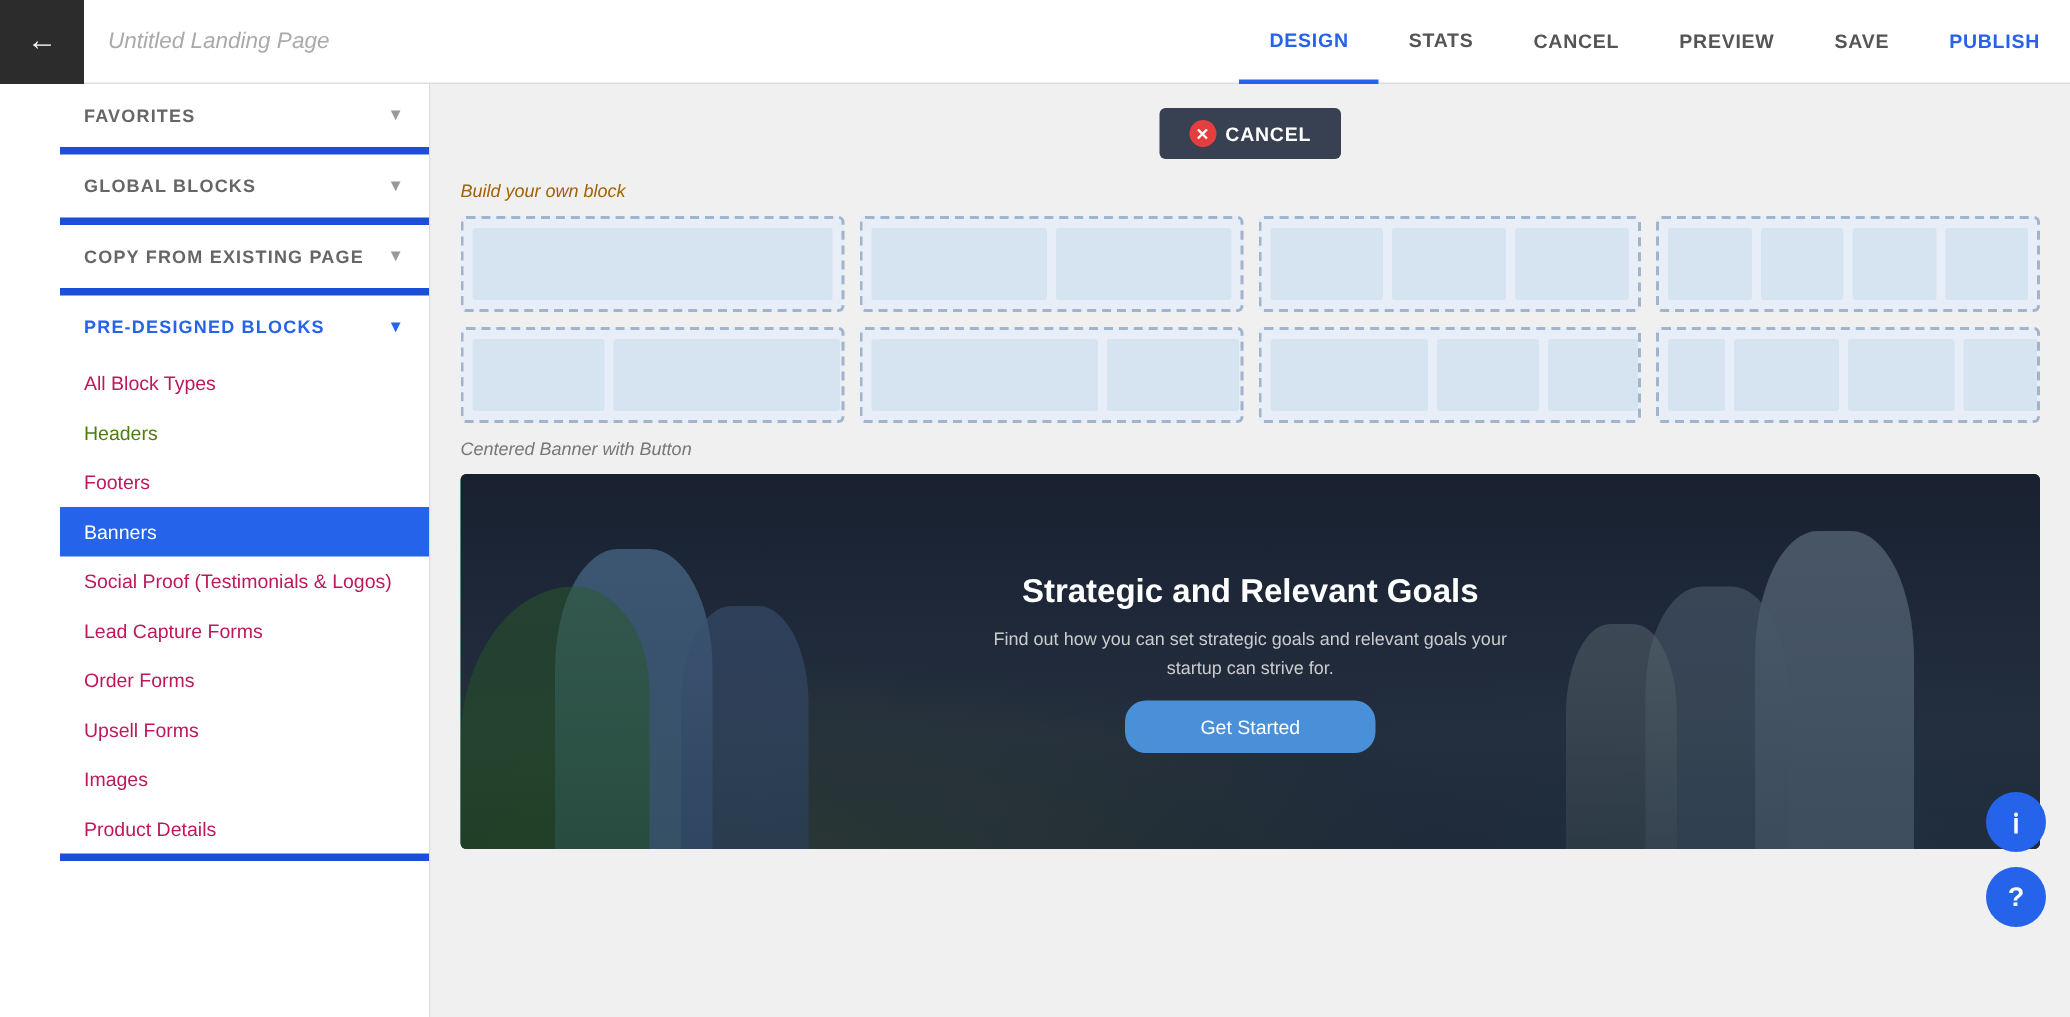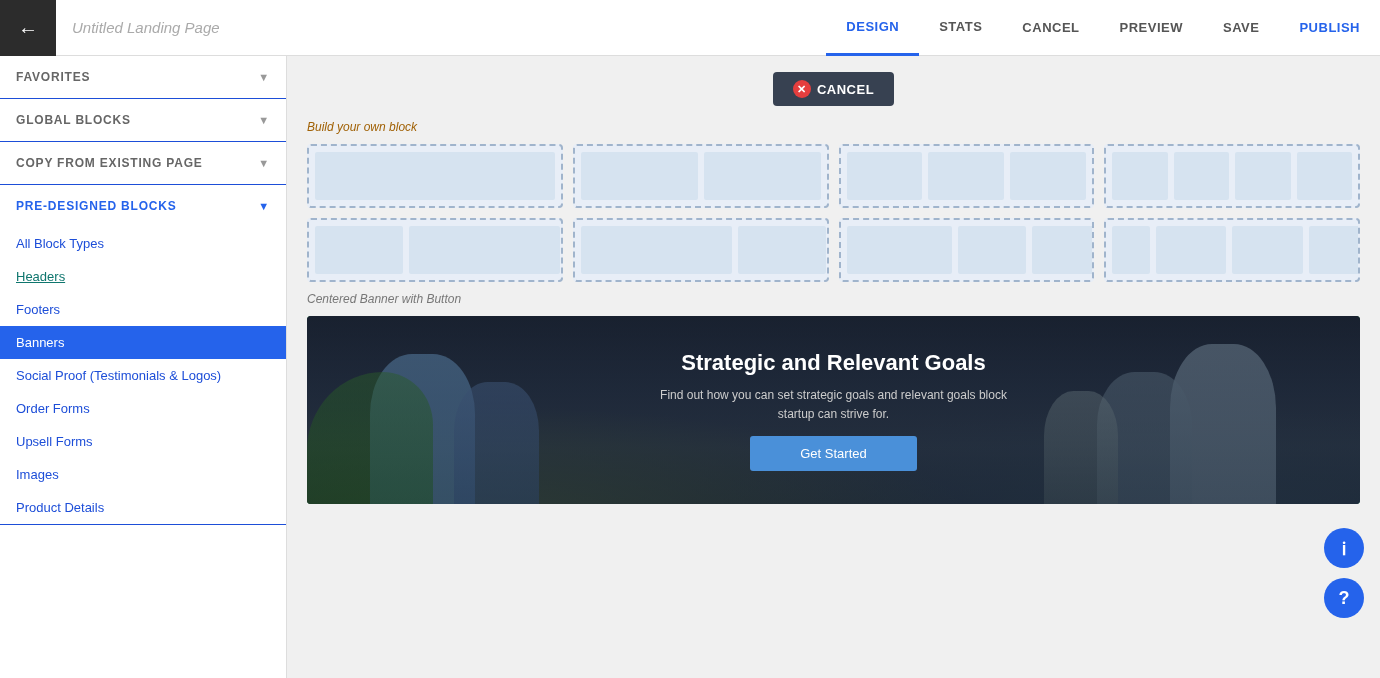--- a/index.html
+++ b/index.html
@@ -44,43 +44,44 @@
     .main-body {
       display: flex; flex: 1; overflow: hidden; position: relative;
     }
 
     
     .sidebar {
       width: 287px; background: #fff; border-right: 1px solid #ddd;
       flex-shrink: 0; overflow-y: auto; display: flex; flex-direction: column;
     }
     .sidebar-section {
-      border-bottom: 1px solid #1d4ed8;
+      border-bottom: 5px solid #1d4ed8;
+      margin-left: 40px;
     }
     .sidebar-section-header {
       display: flex; align-items: center; justify-content: space-between;
       padding: 14px 16px; font-size: 12px; font-weight: 700;
       color: #666; text-transform: uppercase; letter-spacing: 0.8px;
       cursor: pointer; user-select: none;
     }
     .sidebar-section-header.active-section {
       color: #2563eb;
       text-align: center;
     }
     .chevron { font-size: 11px; color: #999; }
     .chevron.down { transform: rotate(0deg); }
 
     .sidebar-item {
-      padding: 9px 16px 9px 16px; font-size: 13px; color: #1d4ed8;
+      padding: 9px 16px 9px 16px; font-size: 13px; color: #be185d;
       cursor: pointer; display: flex; align-items: center;
     }
     .sidebar-item.active {
       background: #2563eb; color: #fff;
     }
-    .sidebar-item.header-item { color: #0f766e; font-weight: 500; text-decoration: underline; }
+    .sidebar-item.header-item { color: #4d7c0f; font-weight: 500; }
 
     
     .content-area {
       flex: 1; overflow-y: auto; padding: 16px 20px 20px 20px;
       position: relative;
     }
 
     
     .build-section-label {
       font-size: 12px; color: #a16207; margin-bottom: 10px; font-style: italic;
@@ -111,21 +112,21 @@
 
     
     .block-4col .block-col { flex: 1; }
 
     .banner-label {
       font-size: 12px; color: #777; margin-bottom: 10px; margin-top: 4px; font-style: italic;
     }
 
     .banner-preview {
       border-radius: 4px; overflow: hidden; position: relative;
-      height: 188px; background: #15803d;
+      height: 250px; background: #15803d;
     }
     .banner-img-overlay {
       position: absolute; inset: 0;
       background: linear-gradient(rgba(20,25,40,0.55), rgba(20,25,40,0.65));
     }
     
     .banner-scene {
       position: absolute; inset: 0;
       background:
         radial-gradient(ellipse at 15% 110%, #5a7a4a 0%, transparent 40%),
@@ -139,21 +140,21 @@
     .banner-title {
       font-size: 22px; font-weight: 700; color: #fff; text-align: center;
       line-height: 1.3;
     }
     .banner-subtitle {
       font-size: 12px; color: #ccc; text-align: center; max-width: 380px;
       line-height: 1.6;
     }
     .banner-btn {
       background: #4a90d9; color: #fff; padding: 10px 50px;
-      border-radius: 3px; font-size: 13px; cursor: pointer;
+      border-radius: 14px; font-size: 13px; cursor: pointer;
       margin-top: 4px;
     }
 
     
     .fab-container {
       position: fixed; right: 16px; bottom: 60px; display: flex; flex-direction: column; gap: 10px; z-index: 100;
     }
     .fab {
       width: 40px; height: 40px; border-radius: 50%; display: flex; align-items: center;
       justify-content: center; cursor: pointer; font-size: 18px; color: #fff; font-weight: bold;
@@ -208,20 +209,21 @@
       <div class="sidebar-section-header active-section">
         <span>PRE-DESIGNED BLOCKS</span>
         <span class="chevron down" style="color:#2563eb;">▼</span>
       </div>
 
       <div class="sidebar-item">All Block Types</div>
       <div class="sidebar-item header-item">Headers</div>
       <div class="sidebar-item">Footers</div>
       <div class="sidebar-item active">Banners</div>
       <div class="sidebar-item">Social Proof (Testimonials &amp; Logos)</div>
+      <div class="sidebar-item">Lead Capture Forms</div>
       <div class="sidebar-item">Order Forms</div>
       <div class="sidebar-item">Upsell Forms</div>
       <div class="sidebar-item">Images</div>
       <div class="sidebar-item">Product Details</div>
     </div>
 
   </aside>
 
   <div class="content-area">
 
@@ -298,21 +300,21 @@
 
         <div style="position:absolute;bottom:0;right:8%;width:10%;height:85%;background:linear-gradient(180deg,#5a6a7a 0%,#4a5a6a 100%);border-radius:40% 40% 0 0;opacity:0.7;"></div>
         <div style="position:absolute;bottom:0;right:16%;width:9%;height:70%;background:linear-gradient(180deg,#4a5a6a 0%,#3a4a5a 100%);border-radius:40% 40% 0 0;opacity:0.6;"></div>
         <div style="position:absolute;bottom:0;right:23%;width:7%;height:60%;background:linear-gradient(180deg,#5a6870 0%,#3a4850 100%);border-radius:40% 40% 0 0;opacity:0.5;"></div>
 
         <div style="position:absolute;bottom:0;left:0;width:12%;height:70%;background:linear-gradient(180deg,#2a5a2a 0%,#1a4a1a 100%);border-radius:60% 40% 0 0;opacity:0.5;"></div>
       </div>
 
       <div class="banner-content">
         <div class="banner-title">Strategic and Relevant Goals</div>
-        <div class="banner-subtitle">Find out how you can set strategic goals and relevant goals block startup can strive for.</div>
+        <div class="banner-subtitle">Find out how you can set strategic goals and relevant goals your startup can strive for.</div>
         <div class="banner-btn">Get Started</div>
       </div>
     </div>
 
   </div>
 </div>
 
 <div class="fab-container">
   <div class="fab fab-info">
     <span>ℹ</span>

